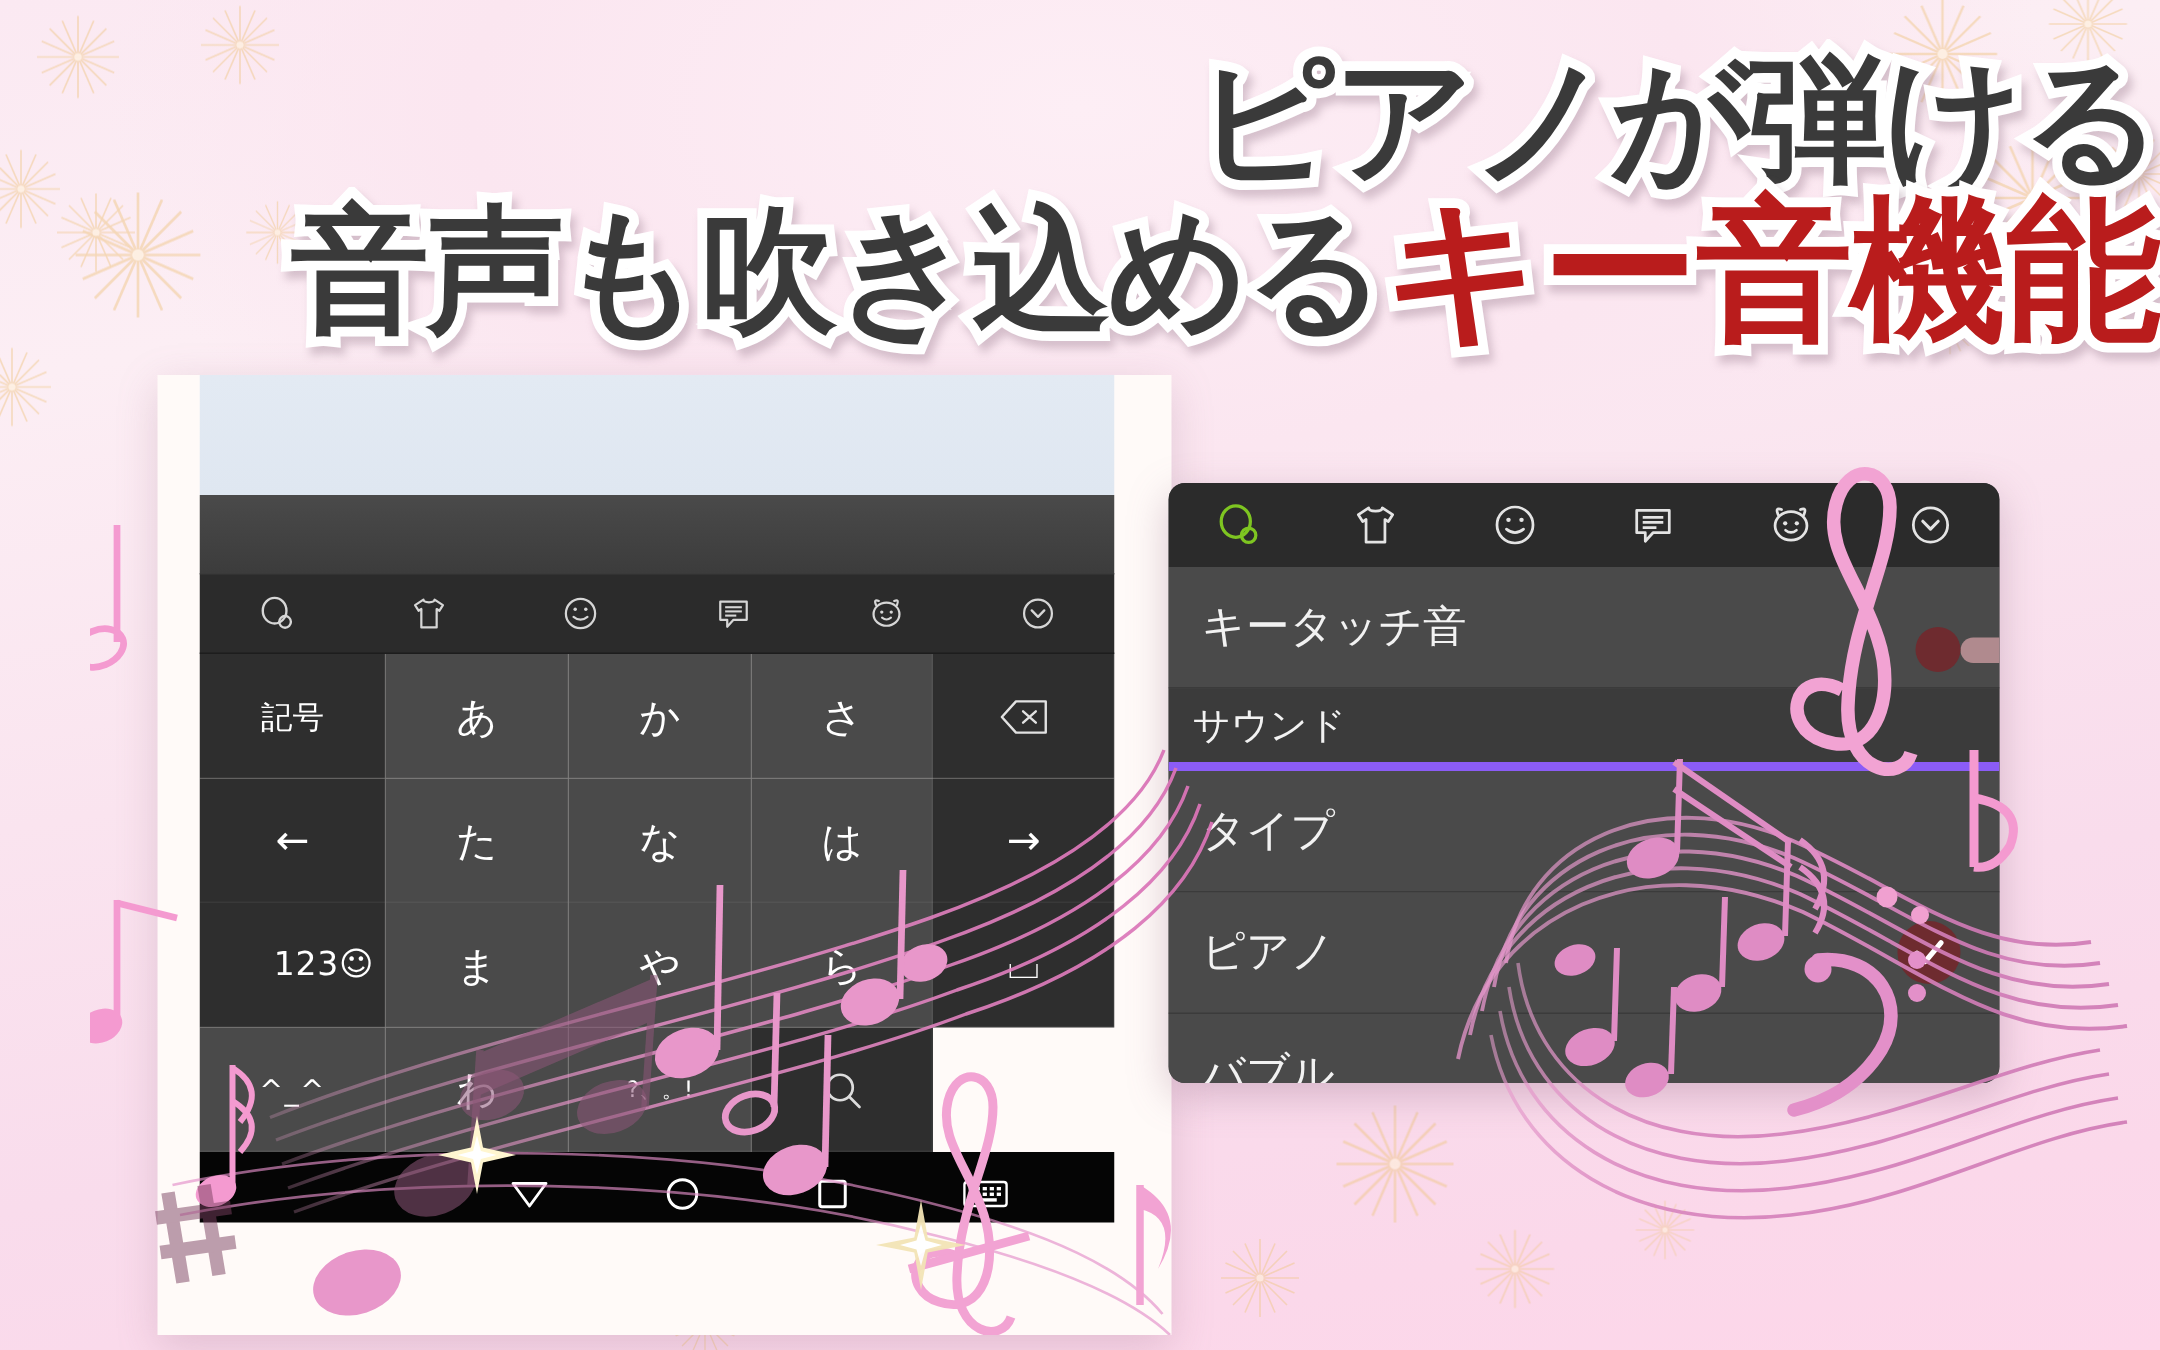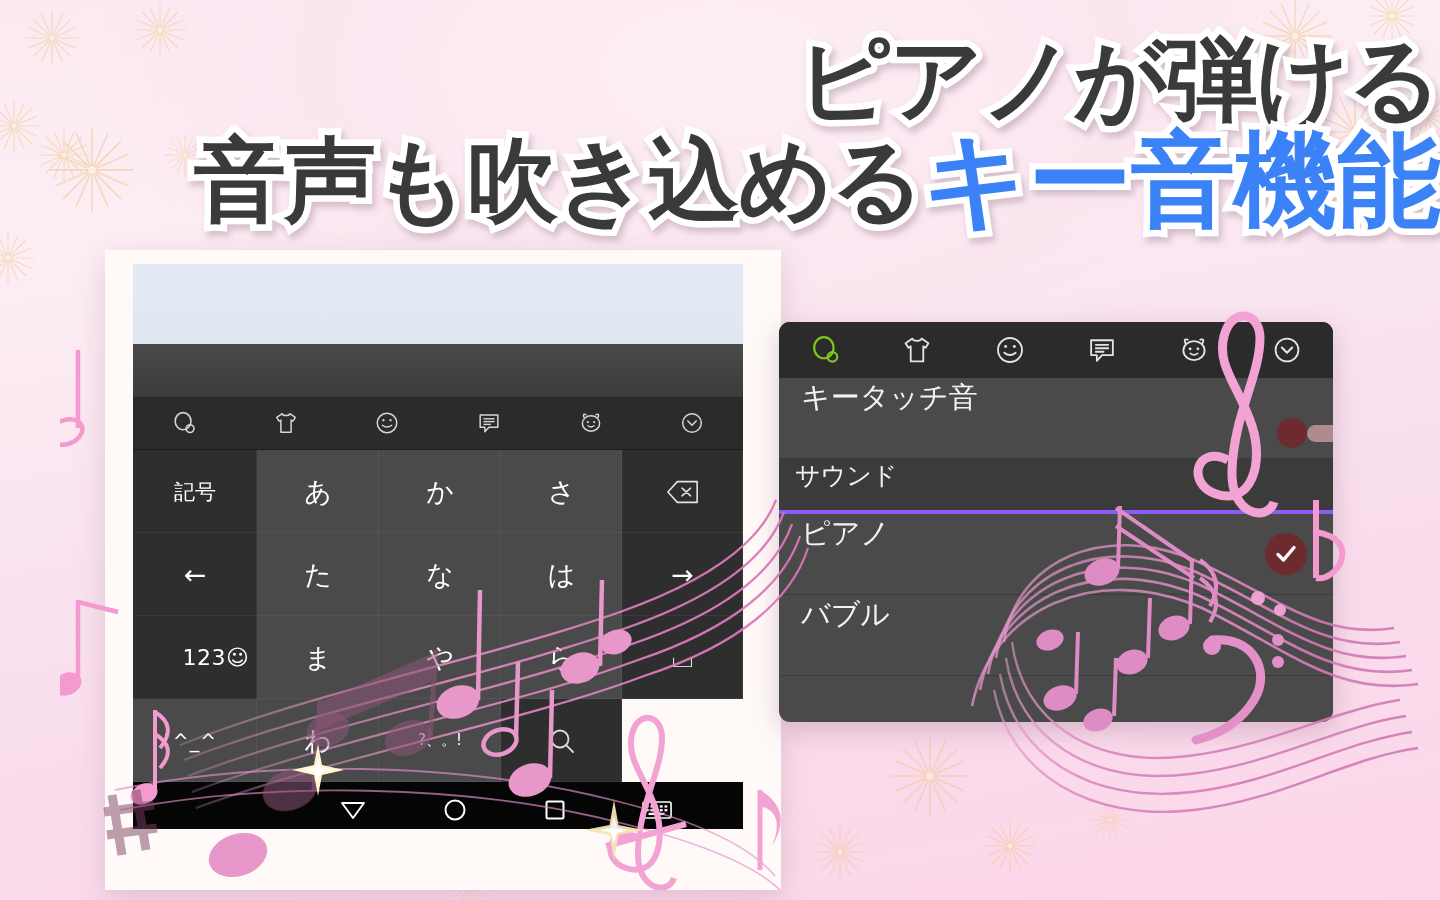--- a/index.html
+++ b/index.html
@@ -26,30 +26,30 @@
   .hl-line{white-space:nowrap;font-weight:bold;letter-spacing:-2px;}
   .hl1{font-size:92px;margin-bottom:2px;}
   .hl2{font-size:92px;}
   .hl-dark,.hl-blue{
     display:inline-block;
     -webkit-text-stroke:13px #ffffff;
     paint-order:stroke fill;
     filter:drop-shadow(3px 5px 3px rgba(150,120,140,.38));
   }
   .hl-dark{color:#3a3a3a;}
-  .hl-blue{color:#3b82f6;font-size:104px;letter-spacing:-1px;vertical-align:-4px;}
+  .hl-blue{color:#b91c1c;font-size:104px;letter-spacing:-1px;vertical-align:-4px;}
 
   
   #phone{
     position:absolute;left:105px;top:250px;width:676px;height:640px;
     background:#fffaf8;
     box-shadow:0 8px 26px rgba(160,120,145,.28);
     z-index:10;
   }
-  #phone-inner{position:absolute;left:28px;top:14px;width:610px;height:565px;overflow:hidden;}
+  #phone-inner{position:absolute;left:28px;top:0px;width:610px;height:565px;overflow:hidden;}
   #text-area{height:80px;background:linear-gradient(180deg,#e3eaf3 0%,#dfe7f1 100%);}
   #suggest-bar{height:52px;background:linear-gradient(180deg,#4a4a4a 0%,#3c3c3c 100%);}
 
   .kb-toolbar{
     height:52px;background:#2b2b2b;display:flex;align-items:center;
     border-top:1px solid #3a3a3a;border-bottom:1px solid #1d1d1d;
   }
   .kb-toolbar .tb-item{flex:1;display:flex;align-items:center;justify-content:center;}
 
   #keygrid{display:grid;grid-template-columns:124px 122px 122px 121px 121px;}
@@ -76,26 +76,26 @@
     position:absolute;left:779px;top:322px;width:554px;height:400px;
     background:#4a4a4a;border-radius:11px;overflow:hidden;
     box-shadow:0 8px 26px rgba(150,110,135,.35);
     z-index:12;
   }
   #panel-toolbar{
     height:56px;background:#2b2b2b;display:flex;align-items:center;
   }
   #panel-toolbar .tb-item{flex:1;display:flex;align-items:center;justify-content:center;}
   .prow{
-    position:relative;display:flex;
+    position:relative;display:flex;align-items:center;
     padding:0 22px;box-sizing:border-box;color:#f2f2f2;
     border-bottom:1px solid #3b3b3b;
   }
   .prow.item{height:81px;font-size:29px;background:#4a4a4a;}
-  .prow.header{height:55px;font-size:25px;background:#3b3b3b;padding-left:16px;border-bottom:4px solid #8b5cf6;}
+  .prow.header{height:55px;font-size:25px;background:#3b3b3b;padding-left:16px;border-bottom:6px solid #8b5cf6;}
   .prow .ctl{position:absolute;right:26px;top:50%;transform:translateY(-50%);}
 
   .switch{width:76px;height:30px;position:relative;}
   .switch .track{
     position:absolute;left:0;top:7px;width:62px;height:17px;border-radius:9px;
     background:#b08a8e;
   }
   .switch .knob{
     position:absolute;right:0;top:0;width:30px;height:30px;border-radius:50%;
     background:#6e2b2f;
@@ -381,20 +381,23 @@
         <span class="track"></span>
         <span class="knob"></span>
       </span>
     </span>
   </div>
 
   <div class="prow header">
     <span>サウンド</span>
   </div>
 
+  <div class="prow item">
+    <span>タイプ</span>
+  </div>
 
   <div class="prow item">
     <span>ピアノ</span>
     <span class="ctl">
       <span class="check">
         <svg width="26" height="26" viewBox="0 0 26 26">
           <path d="M5 13.5 L10.5 19 L21 6.5" fill="none" stroke="#ffffff" stroke-width="3.4" stroke-linecap="round" stroke-linejoin="round"></path>
         </svg>
       </span>
     </span>

